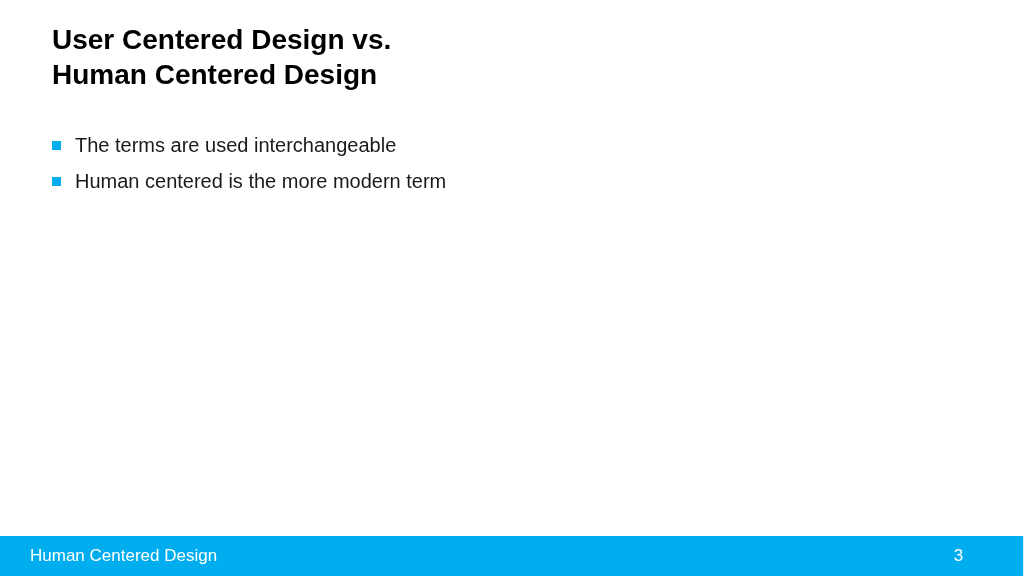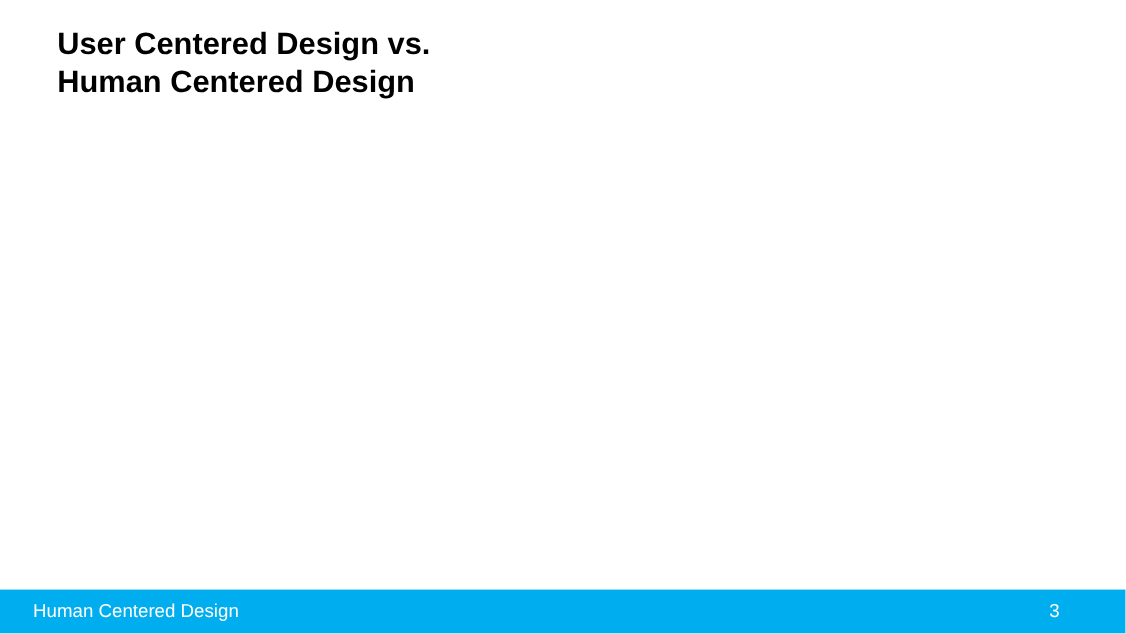--- a/index.html
+++ b/index.html
@@ -72,20 +72,28 @@
 </style>
 </head>
 <body>
 
 <div class="slide">
 
   <div class="title">User Centered Design vs.
 Human Centered Design</div>
 
   <div class="body">
+    <div class="bullet-item">
+      <span class="bullet"></span>
+      <span class="bullet-text">The terms are used interchangeable</span>
+    </div>
+    <div class="bullet-item">
+      <span class="bullet"></span>
+      <span class="bullet-text">Human centered is the more modern term</span>
+    </div>
   </div>
 
   <div class="footer">
     <div class="footer-left">Human Centered Design</div>
     <div class="footer-page">3</div>
   </div>
 
 </div>
 
 </body></html>

